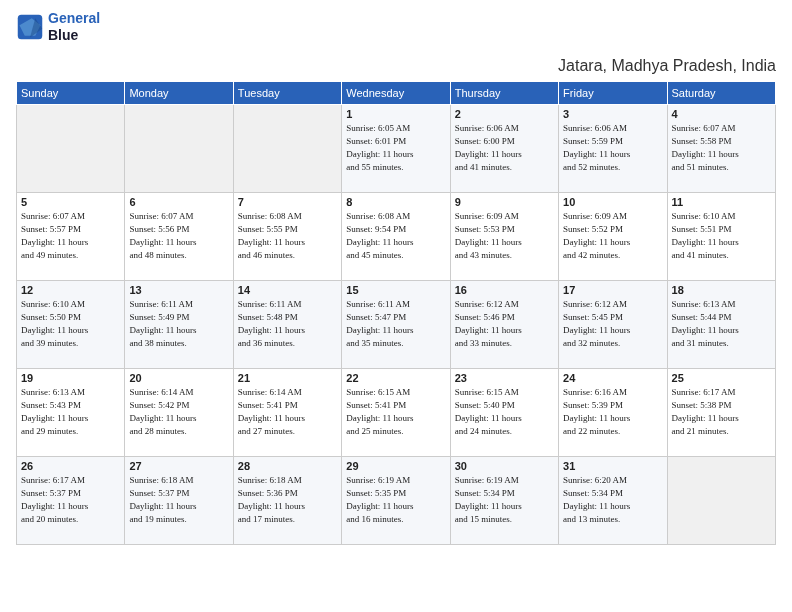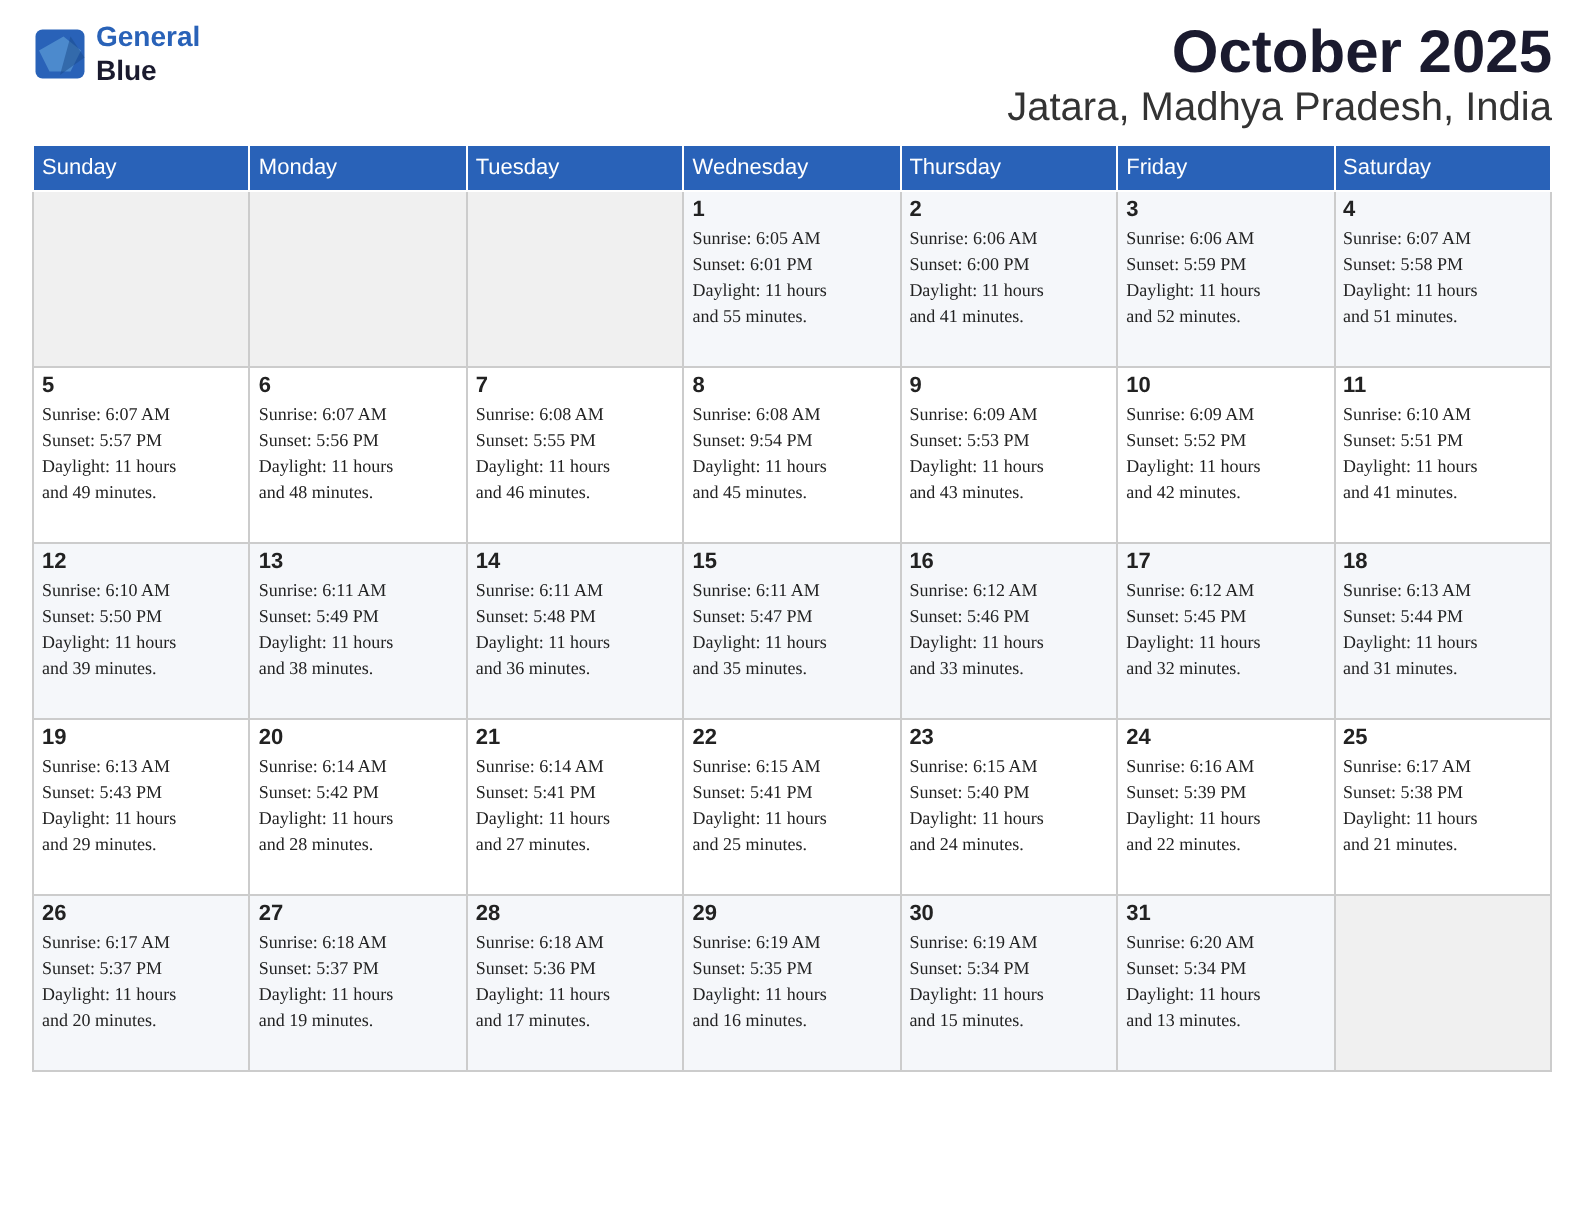--- a/index.html
+++ b/index.html
@@ -43,22 +43,23 @@
     .title-block {
       text-align: right;
     }
     .month-title {
       font-size: 30px;
       font-weight: bold;
       color: #1a1a2e;
       line-height: 1.1;
     }
     .location {
-      font-size: 20px;
+      font-size: 16px;
       color: #333;
+      margin-top: 47px;
     }
     .calendar {
       width: 100%;
       border-collapse: collapse;
       table-layout: fixed;
     }
     .calendar thead tr th {
       background: #2962b8;
       color: #fff;
       font-size: 11px;
@@ -107,21 +108,20 @@
         <rect x="2" y="2" width="28" height="28" rx="4" fill="#2962b8"></rect>
         <polygon points="18,6 28,14 22,26 10,26 4,14" fill="#5b9bd5" opacity="0.7"></polygon>
         <polygon points="22,6 30,18 16,28" fill="#1a4a8a" opacity="0.5"></polygon>
       </svg>
       <div class="logo-text">
         <div><span>General</span></div>
         <div>Blue</div>
       </div>
     </div>
     <div class="title-block">
-      <div class="month-title">October 2025</div>
       <div class="location">Jatara, Madhya Pradesh, India</div>
     </div>
   </div>
 
   <table class="calendar">
     <thead>
       <tr>
       <th>Sunday</th>
           <th>Monday</th>
           <th>Tuesday</th>

